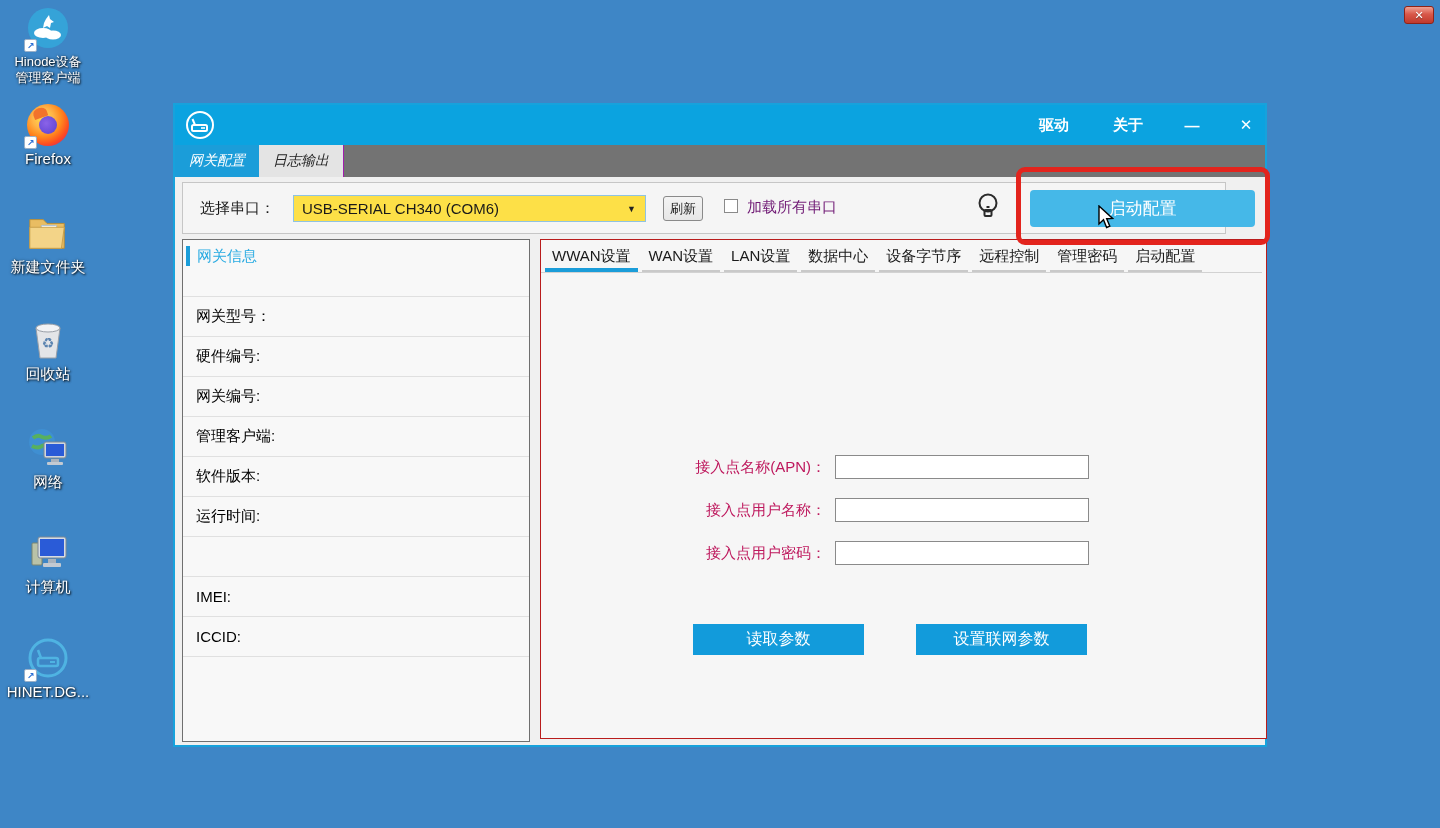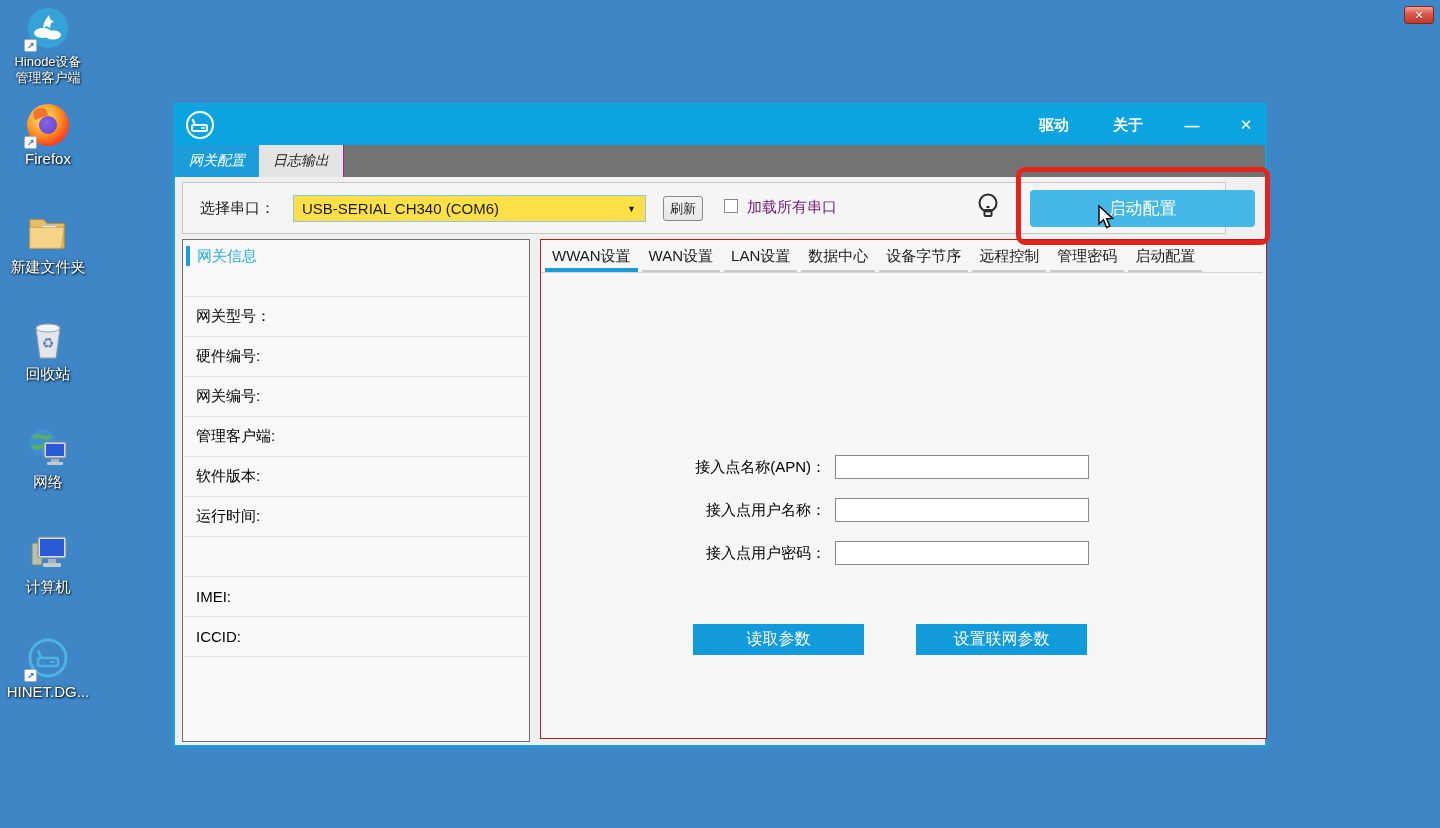--- a/index.html
+++ b/index.html
@@ -113,21 +113,21 @@
   .ctabs { position:absolute; left:0; top:6px; right:4px; height:26px; display:flex; align-items:flex-end; padding-left:2px; }
   .ctab {
     position:relative; padding:0 9px 6px 9px; font-size:15px; color:#1a1a1a;
     cursor:pointer; white-space:nowrap;
   }
   .ctab::after { content:""; position:absolute; left:2px; right:2px; bottom:0; height:2px; background:#c9c9c9; }
   .ctab.active::after { height:4px; background:#1b9dd9; }
   .ctabs-baseline { position:absolute; left:0; top:32px; right:4px; height:1px; background:#d2d2d2; }
 
   .form-row { position:absolute; display:flex; align-items:center; }
-  .form-row .flabel { width:290px; text-align:right; font-size:15px; color:#000000; padding-right:9px; }
+  .form-row .flabel { width:290px; text-align:right; font-size:15px; color:#be185d; padding-right:9px; }
   .form-row input {
     width:254px; height:24px; background:#fff; border:1px solid #8a8a8a;
     font-size:14px; padding:0 4px; outline:none;
   }
   .action-btn {
     position:absolute; width:171px; height:31px; background:#129bdb; border:none;
     color:#fff; font-size:16px; cursor:pointer;
   }
 </style>
 </head>

